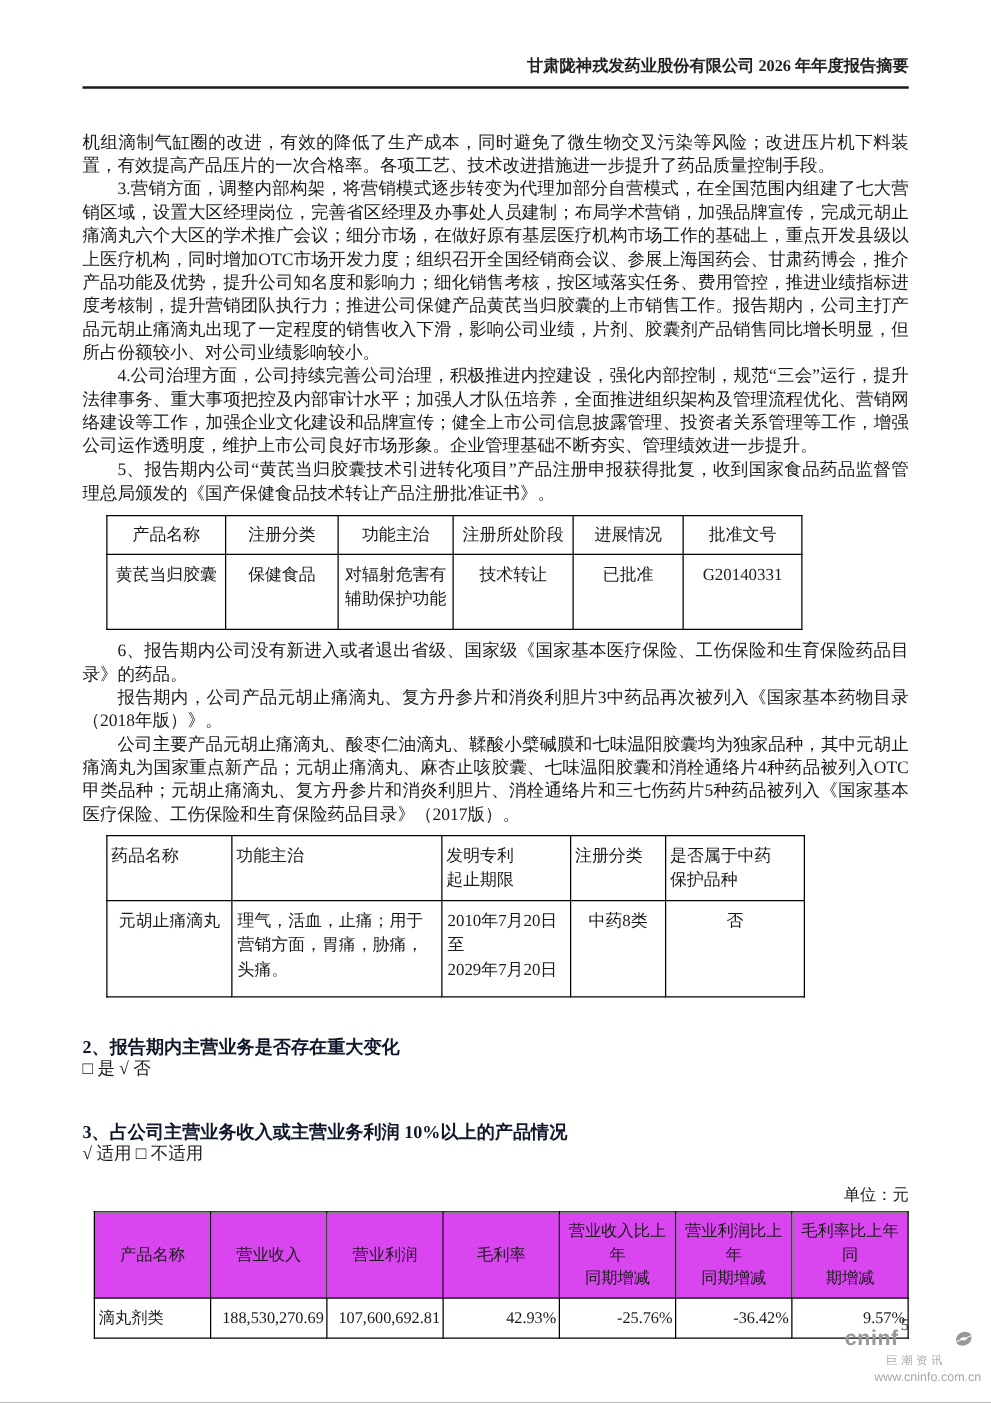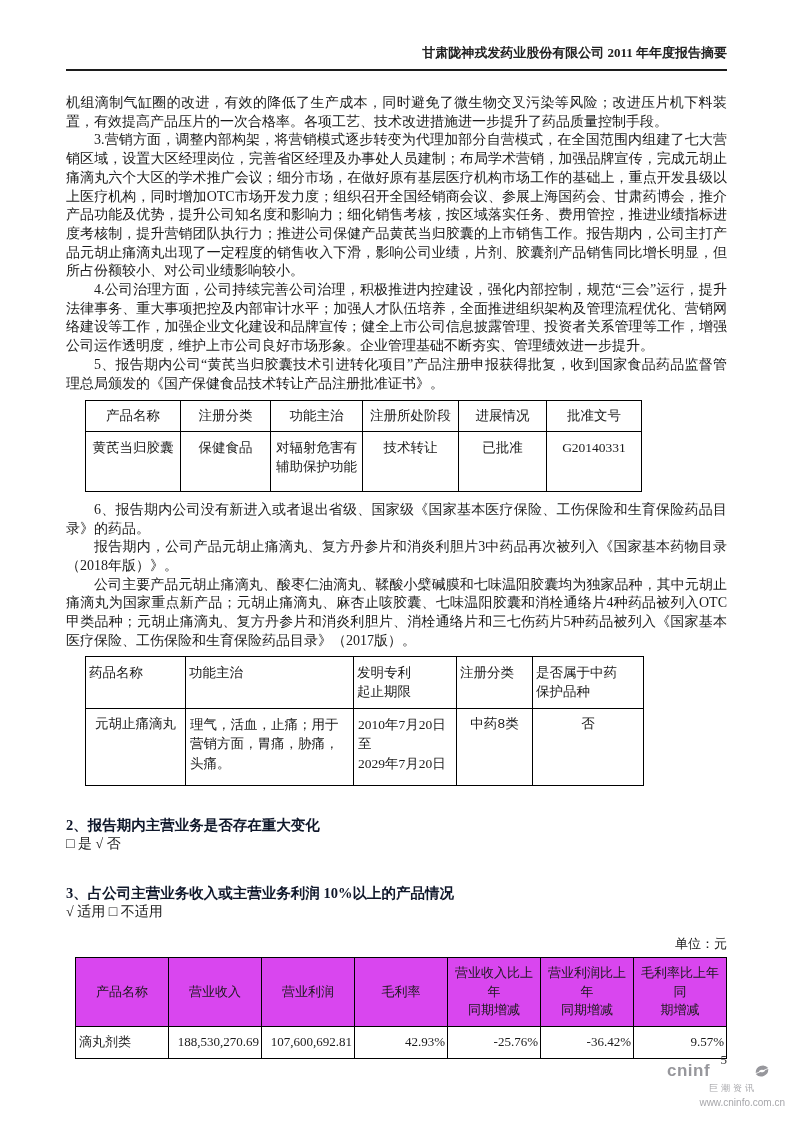--- a/index.html
+++ b/index.html
@@ -6,64 +6,64 @@
   .page {
     position:relative; width:793px; height:1122px; margin:0 auto;
     background:#ffffff; overflow:hidden;
     font-family:"Liberation Serif","DejaVu Serif",serif; color:#1a1a1a;
   }
   .content { padding:44px 66px 0 66px; }
   .doc-header {
     text-align:right; font-weight:bold; font-size:13px; color:#222;
     padding-bottom:7px; border-bottom:2px solid #1c1c1c;
   }
-  .body-text { margin-top:23px; }
+  .body-text { margin-top:35px; }
   .body-text p { margin:0; font-size:14px; line-height:18.7px; text-align:justify; }
   p.indent { text-indent:2em; }
   table { border-collapse:collapse; table-layout:fixed; }
   table, th, td { border:1px solid #000; }
   table { border-width:1.5px; }
   th { font-weight:normal; }
   th, td { font-size:13.5px; line-height:1.45; padding:3px 4px; overflow:hidden; }
   .t1 { width:556px; margin:7px 0 9px 19px; }
   .t1 th, .t1 td { text-align:center; vertical-align:top; }
   .t1 th { padding:5px 2px; }
   .t1 td { padding:6px 2px 14px 2px; }
   .pre { white-space:pre-line; }
   .t2 { width:558px; margin:5px 0 0 19px; }
   .t2 th { padding:6px 3px; text-align:left; vertical-align:top; }
   .t2 th.left { text-align:left; }
   .t2 td { padding:6px 2px 12px 2px; vertical-align:top; }
-  .t2 td.center { text-align:center;font-family:Liberation Mono, monospace; }
+  .t2 td.center { text-align:center; }
   .t2 td.left { text-align:left; padding-left:4px; }
   h2 { font-size:14.5px; margin:30px 0 0 0; color:#0f172a; font-weight:bold; }
   .choice { font-size:13.5px; margin:21px 0 0 0; }
   .unit { text-align:right; font-size:13px; margin-top:13px; }
   .t3 { width:652px; margin:4px 0 0 9px; }
   .t3 th { background:#d946ef; text-align:center; vertical-align:middle;
            padding:6px 2px; font-size:13px; white-space:pre-line; height:36px; }
   .t3 td { font-size:13px; padding:6px 3px; }
   .t3 td.left { text-align:left; }
   .t3 td.num { text-align:right; padding-right:2px; }
   .page-number { position:absolute; right:66px; bottom:54px; font-size:13px; color:#333; }
   .logo { position:absolute; right:6px; bottom:14px; width:120px;
           font-family:"Liberation Sans","DejaVu Sans",sans-serif; }
-  .logo-top { display:flex; align-items:center; padding-right:6px;gap:40px; }
+  .logo-top { display:flex; align-items:center; justify-content:flex-end; padding-right:6px;gap:40px; }
   .logo-text { font-weight:bold; font-size:17px; color:#97979c; letter-spacing:0.5px; }
   .logo-cn { font-size:9px; color:#a7a7ab; letter-spacing:3px; text-align:right; padding-right:30px; margin-top:1px; }
   .logo-url { font-size:10px; color:#a7a7ab; text-align:right; padding-right:2px; margin-top:2px; }
 </style>
 </head>
 <body>
 
 <div class="page">
   <div class="content">
 
     <div class="doc-header">
-      <span>甘肃陇神戎发药业股份有限公司 2011 年年度报告摘要</span>
+      <span>甘肃陇神戎发药业股份有限公司 2026 年年度报告摘要</span>
     </div>
 
     <div class="body-text">
       <p>机组滴制气缸圈的改进，有效的降低了生产成本，同时避免了微生物交叉污染等风险；改进压片机下料装置，有效提高产品压片的一次合格率。各项工艺、技术改进措施进一步提升了药品质量控制手段。</p>
       <p class="indent">3.营销方面，调整内部构架，将营销模式逐步转变为代理加部分自营模式，在全国范围内组建了七大营销区域，设置大区经理岗位，完善省区经理及办事处人员建制；布局学术营销，加强品牌宣传，完成元胡止痛滴丸六个大区的学术推广会议；细分市场，在做好原有基层医疗机构市场工作的基础上，重点开发县级以上医疗机构，同时增加OTC市场开发力度；组织召开全国经销商会议、参展上海国药会、甘肃药博会，推介产品功能及优势，提升公司知名度和影响力；细化销售考核，按区域落实任务、费用管控，推进业绩指标进度考核制，提升营销团队执行力；推进公司保健产品黄芪当归胶囊的上市销售工作。报告期内，公司主打产品元胡止痛滴丸出现了一定程度的销售收入下滑，影响公司业绩，片剂、胶囊剂产品销售同比增长明显，但所占份额较小、对公司业绩影响较小。</p>
       <p class="indent">4.公司治理方面，公司持续完善公司治理，积极推进内控建设，强化内部控制，规范“三会”运行，提升法律事务、重大事项把控及内部审计水平；加强人才队伍培养，全面推进组织架构及管理流程优化、营销网络建设等工作，加强企业文化建设和品牌宣传；健全上市公司信息披露管理、投资者关系管理等工作，增强公司运作透明度，维护上市公司良好市场形象。企业管理基础不断夯实、管理绩效进一步提升。</p>
       <p class="indent">5、报告期内公司“黄芪当归胶囊技术引进转化项目”产品注册申报获得批复，收到国家食品药品监督管理总局颁发的《国产保健食品技术转让产品注册批准证书》。</p>
 
       <table class="t1">
         <colgroup>

